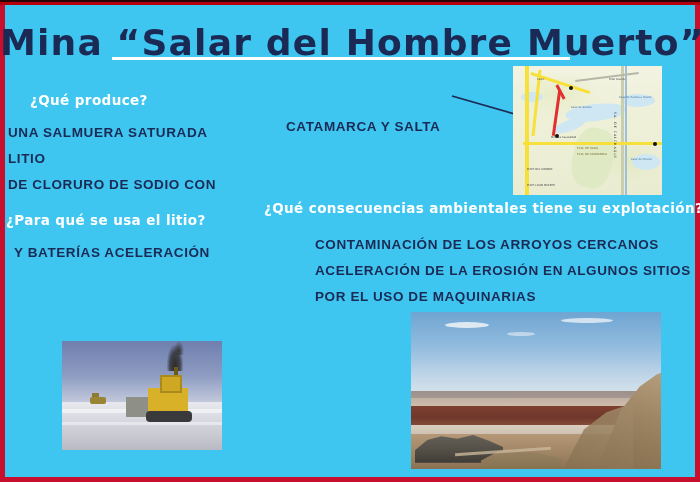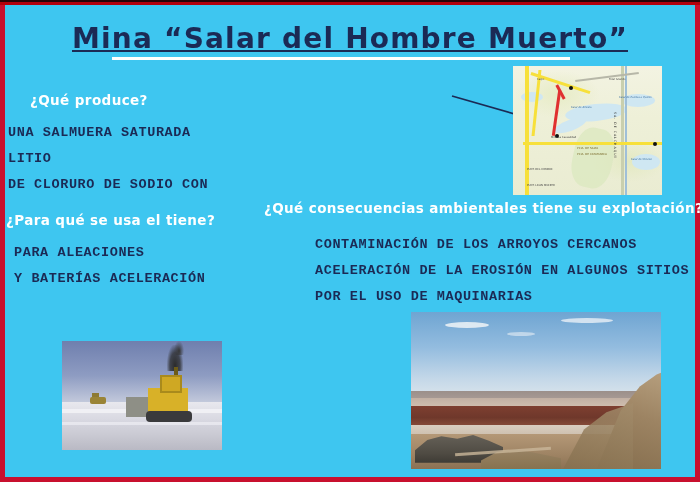--- a/index.html
+++ b/index.html
@@ -18,44 +18,43 @@
   .frame-bottom{position:absolute;left:0;bottom:0;width:700px;height:5px;background:#c8102e;}
   .frame-left{position:absolute;left:0;top:0;width:5px;height:482px;background:#c8102e;}
   .frame-right{position:absolute;right:0;top:0;width:5px;height:482px;background:#c8102e;}
   .frame-top-dark{position:absolute;left:0;top:0;width:700px;height:2px;background:#2b0307;}
 
   
   .title{
     position:absolute;left:0;top:22px;width:700px;
     text-align:center;
     font-family:"DejaVu Sans", sans-serif;
-    font-size:28px;font-weight:bold;
+    font-size:36px;font-weight:bold;
     letter-spacing:1.2px;
     color:#1b2a55;
     white-space:nowrap;
-    text-decoration:underline;
   }
   .title-underline{
     position:absolute;left:112px;top:57px;width:458px;height:3px;
     background:#ffffff;
   }
 
   
   .qtext{
     position:absolute;
     font-family:"DejaVu Sans", sans-serif;
     font-size:13.5px;
     font-weight:bold;
     color:#ffffff;
     letter-spacing:0.4px;
     white-space:nowrap;
   }
   .atext{
     position:absolute;
-    font-family:Liberation Mono, monospace;
+    font-family:Liberation Sans, sans-serif;
     font-size:13.5px;
     font-weight:bold;
     color:#1b2a55;
     letter-spacing:0.6px;
     white-space:nowrap;
     line-height:26px;
   }
   .atext div{white-space:nowrap;}
 
   
@@ -173,26 +172,28 @@
   <div class="title">Mina “Salar del Hombre Muerto”</div>
   <div class="title-underline"></div>
 
   <div class="qtext" id="q-produce">¿Qué produce?</div>
   <div class="atext" id="a-produce">
     <div>UNA SALMUERA SATURADA</div>
     <div>LITIO</div>
     <div>DE CLORURO DE SODIO CON</div>
   </div>
 
-  <div class="qtext" id="q-usa">¿Para qué se usa el tiene?</div>
+  <div class="qtext" id="q-usa">¿Para qué se usa el litio?</div>
   <div class="atext" id="a-usa">
-    <div>PARA ALEACIONES</div>
     <div>Y BATERÍAS ACELERACIÓN</div>
   </div>
 
+  <div class="atext" id="a-donde">
+    <div>CATAMARCA Y SALTA</div>
+  </div>
 
   <div class="qtext" id="q-consec">¿Qué consecuencias ambientales tiene su explotación?</div>
   <div class="atext" id="a-consec">
     <div>CONTAMINACIÓN DE LOS ARROYOS CERCANOS</div>
     <div>ACELERACIÓN DE LA EROSIÓN EN ALGUNOS SITIOS</div>
     <div>POR EL USO DE MAQUINARIAS</div>
   </div>
 
   <svg class="arrow-svg" viewBox="0 0 210 90">
     <line x1="12" y1="16" x2="186" y2="66" stroke="#1b2a55" stroke-width="1.8"></line>

